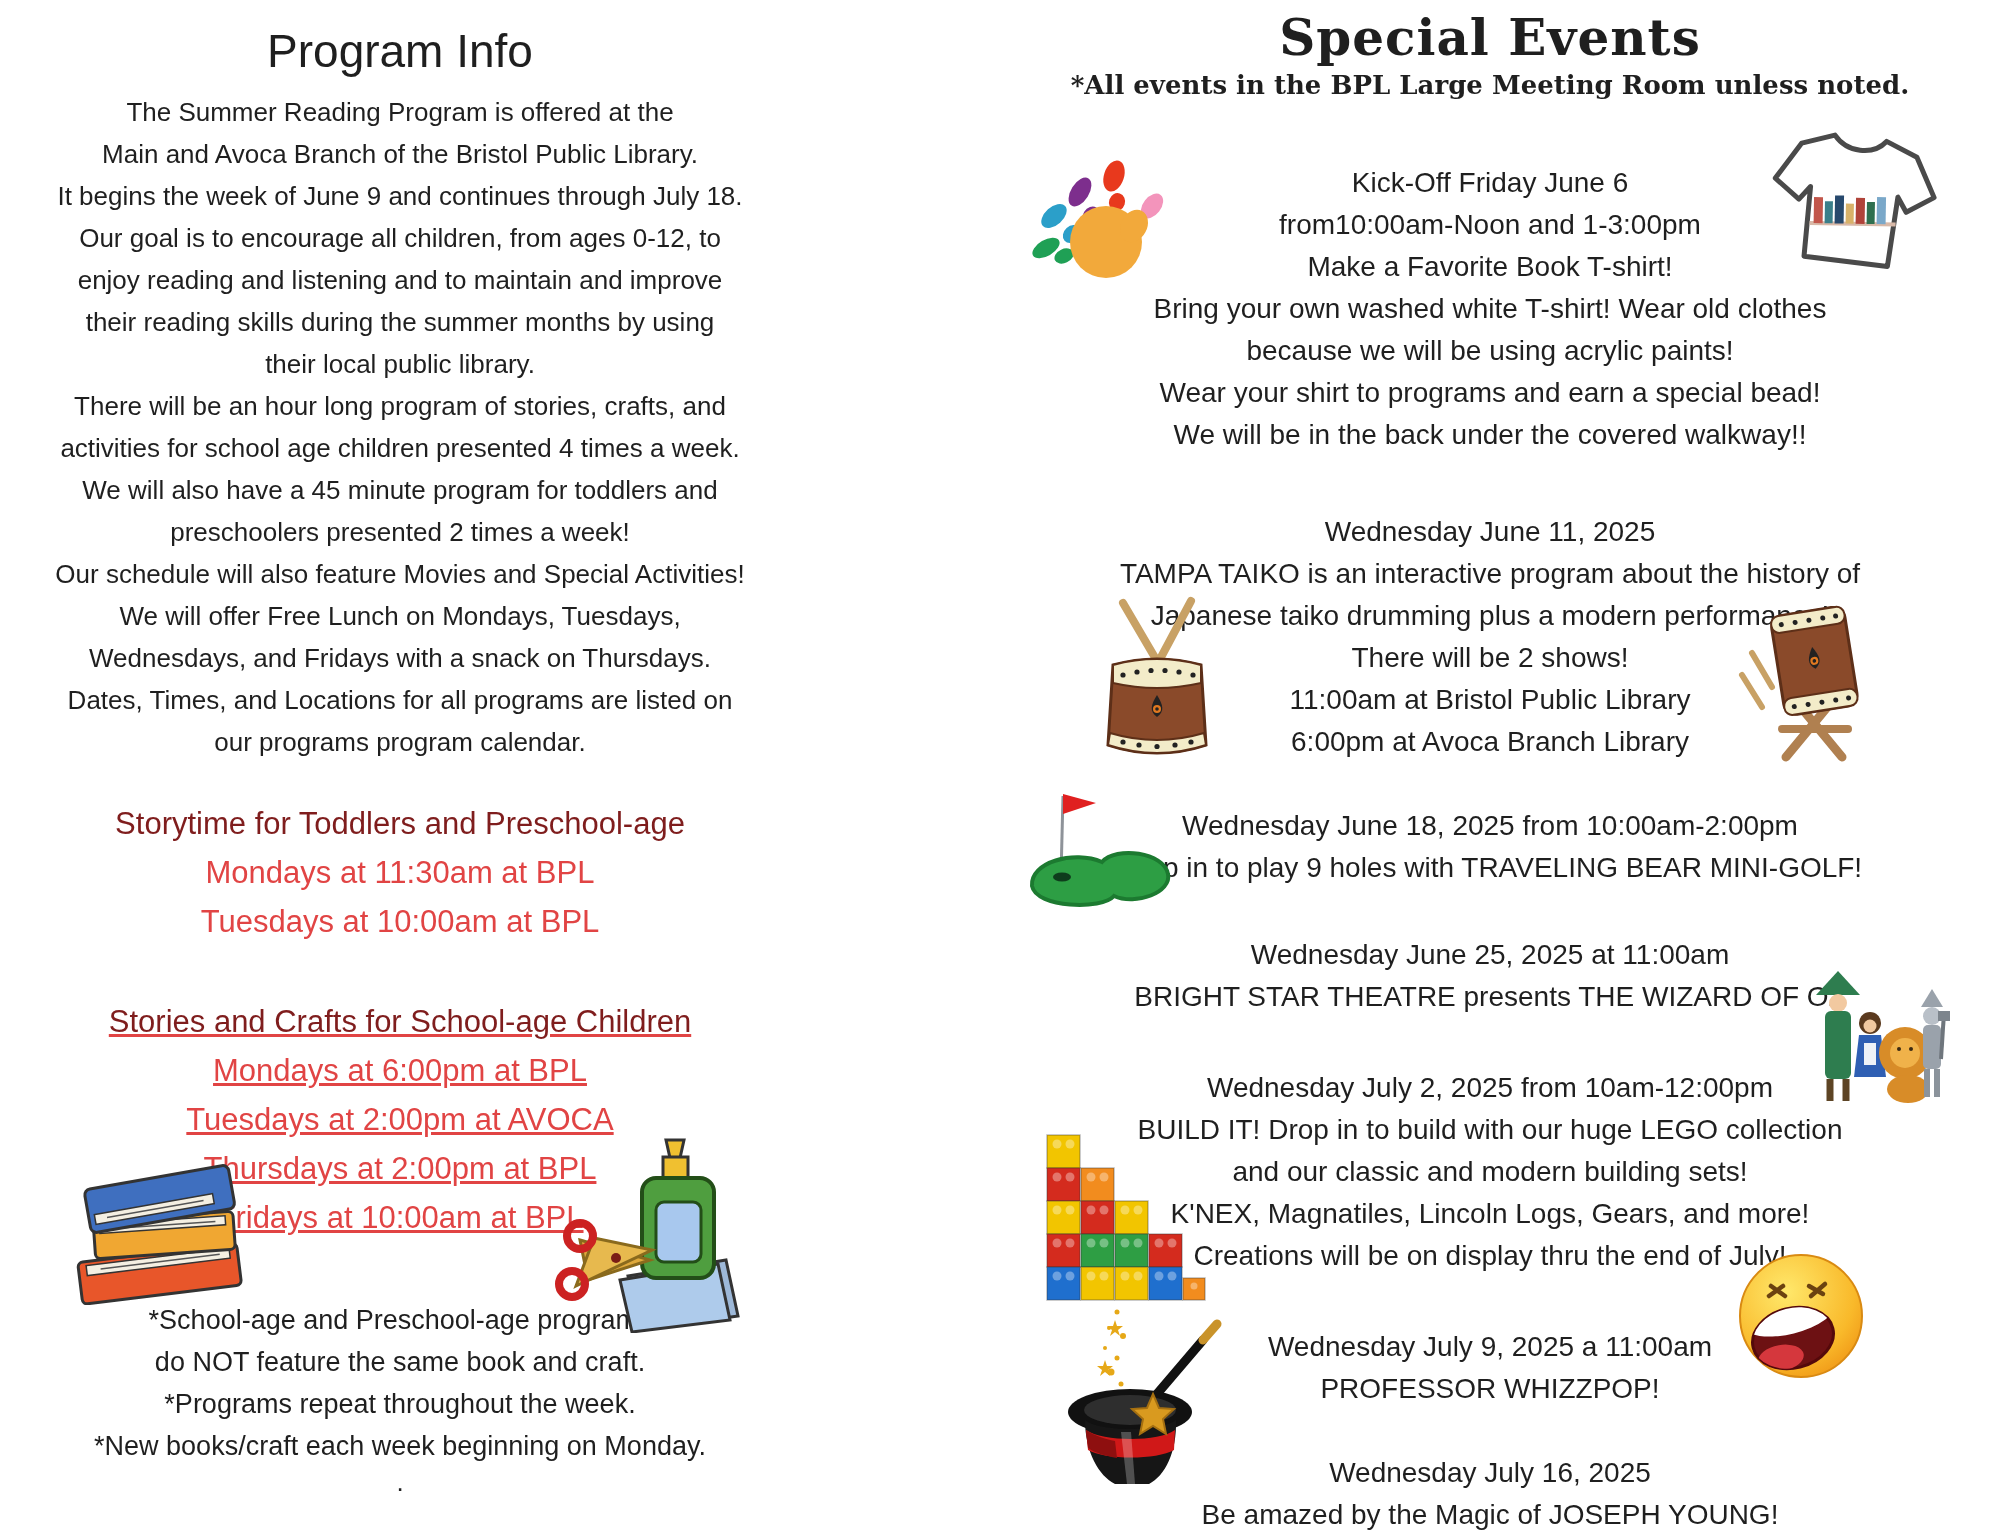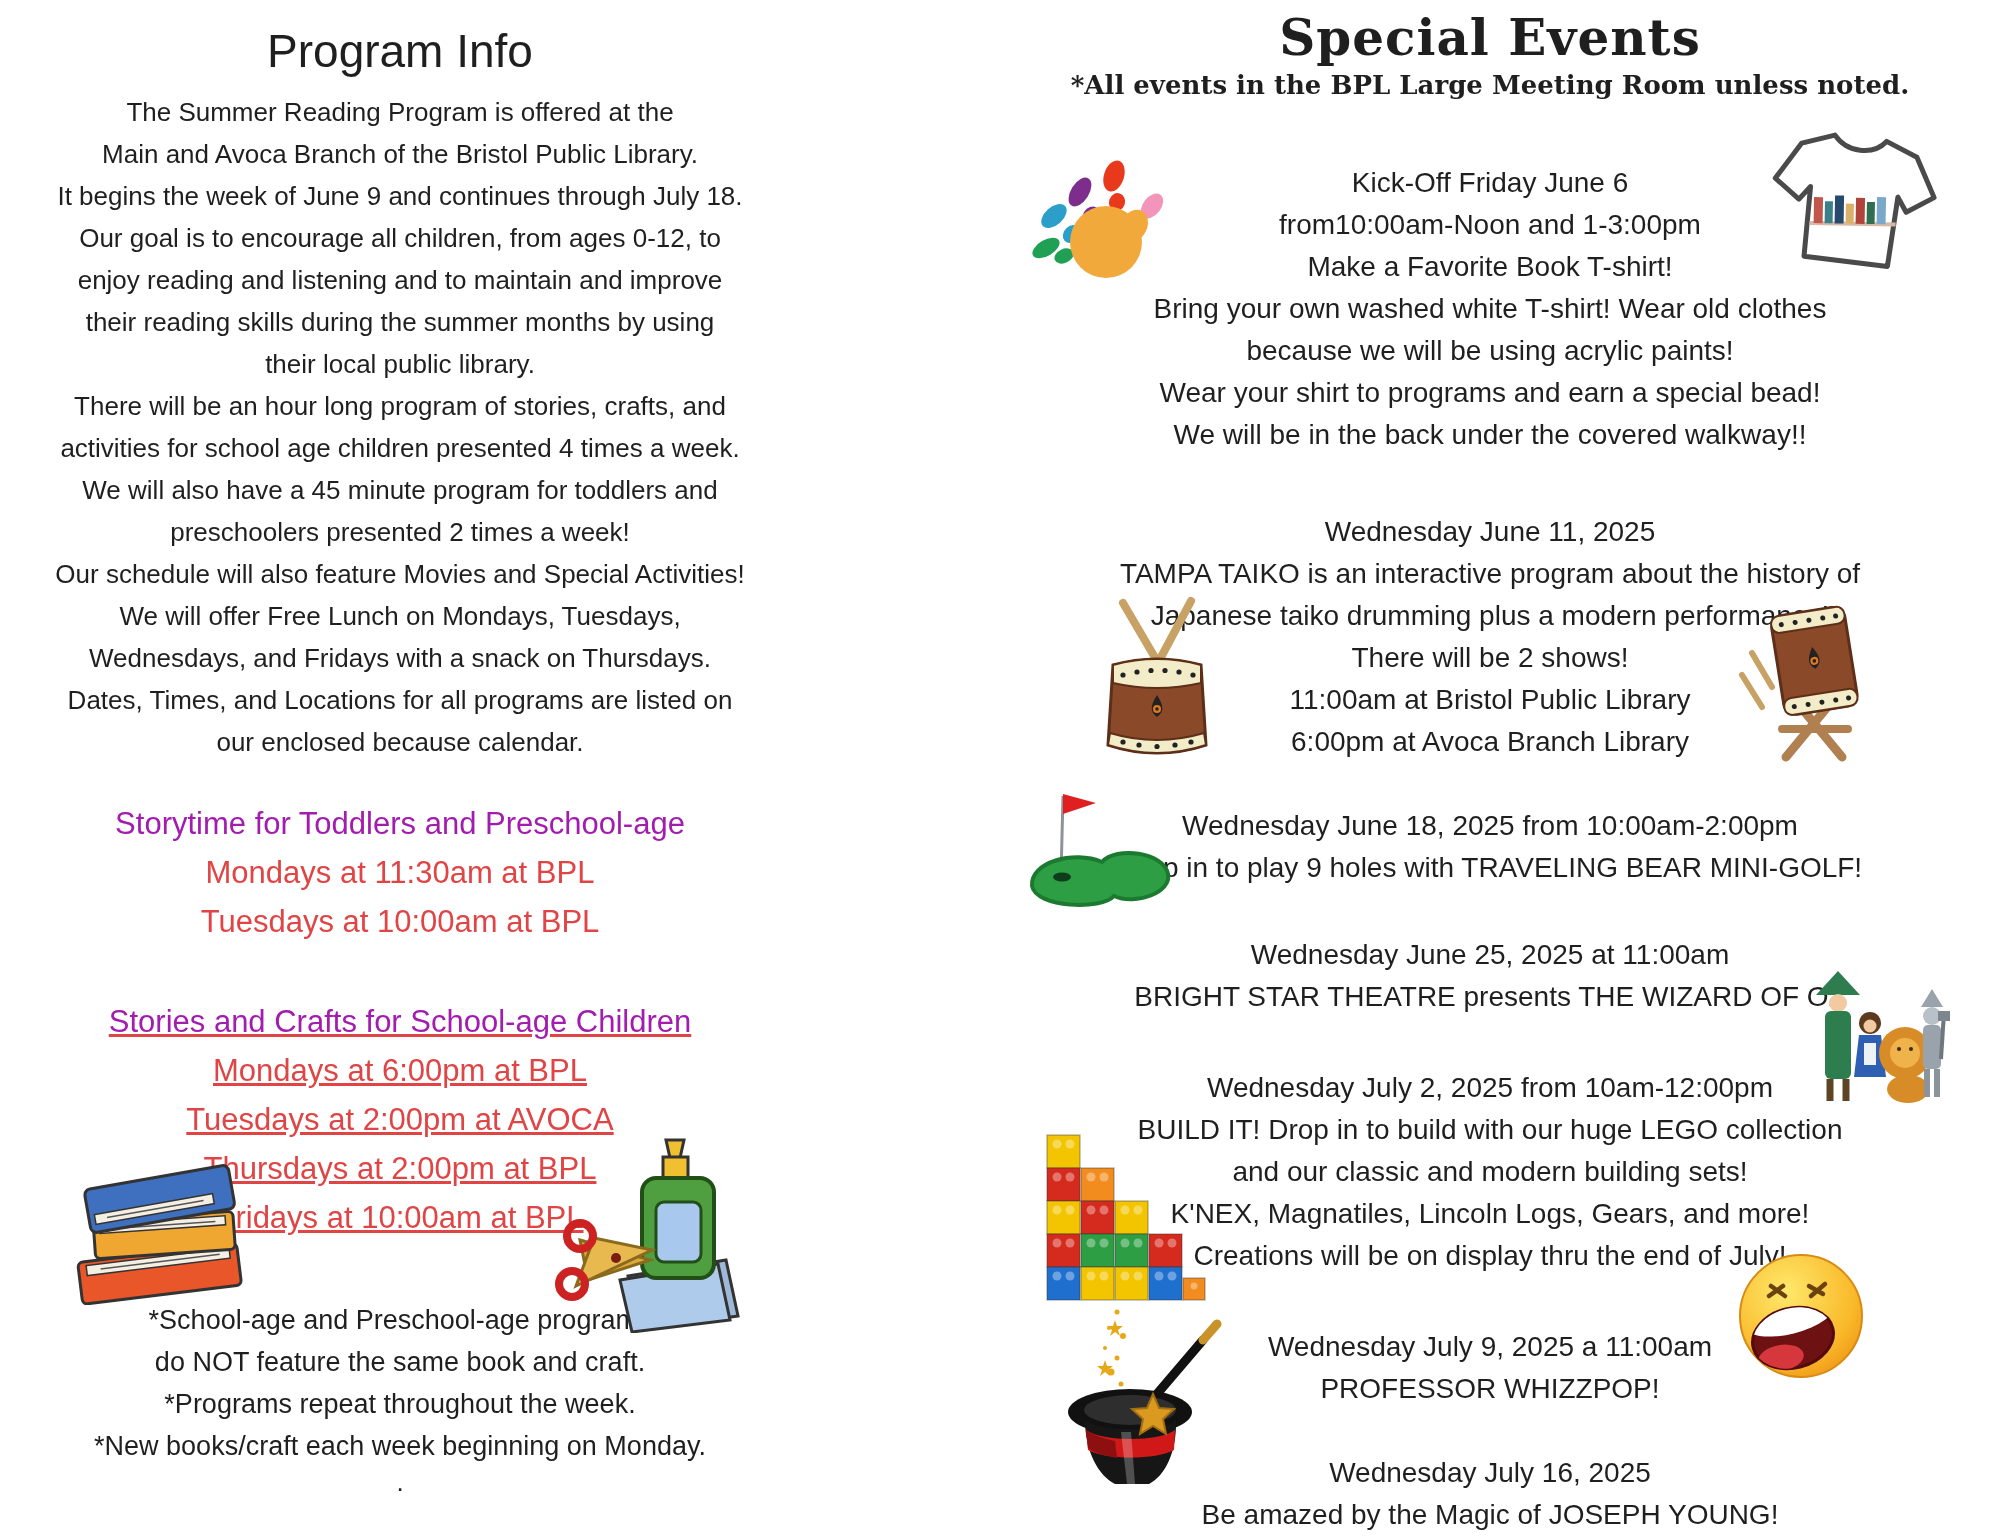--- a/index.html
+++ b/index.html
@@ -4,21 +4,21 @@
 <style>
   html,body{margin:0;padding:0;}
   body{width:1990px;height:1537px;background:#ffffff;position:relative;overflow:hidden;
        font-family:"Liberation Sans", sans-serif;color:#1f1f1f;}
   .col{position:absolute;text-align:center;}
   #left-col{left:30px;top:19px;width:740px;}
   #right-col{left:1015px;top:8px;width:950px;}
   .page-title{font-size:46px;font-weight:400;line-height:64px;}
   .intro .line{font-size:26px;line-height:42px;}
   .red-block{color:#e14444;font-size:31px;line-height:49px;}
-  .red-heading{color:#a21caf;}
+  .red-heading{color:#7f1d1d;}
   .notes{margin-top:57px;}
   .notes .line{font-size:27px;line-height:42px;}
   .dot{font-size:26px;line-height:30px;}
   .se-title{font-family:"DejaVu Serif", serif;font-weight:700;font-size:50px;line-height:60px;letter-spacing:1px;}
   .se-subtitle{font-family:"DejaVu Serif", serif;font-weight:700;font-size:26px;line-height:34px;}
   .event .line{font-size:28px;line-height:42px;}
   .udl{text-underline-offset:7px;text-decoration-thickness:2.5px;}
   .icon{position:absolute;}
   .gap60{margin-top:60px;} .gap55{margin-top:55px;} .gap42{margin-top:42px;}
   .gap45{margin-top:45px;} .gap41{margin-top:49px;}
@@ -38,21 +38,21 @@
     <div class="line">their reading skills  during the summer months by using</div>
     <div class="line">their local public library.</div>
     <div class="line">There will be an hour long program of stories, crafts, and</div>
     <div class="line">activities for school age children presented 4 times a week.</div>
     <div class="line">We will also have a 45 minute program for toddlers and</div>
     <div class="line">preschoolers presented 2 times a week!</div>
     <div class="line">Our schedule will also feature Movies and Special Activities!</div>
     <div class="line">We will offer Free Lunch on Mondays, Tuesdays,</div>
     <div class="line">Wednesdays, and Fridays with a snack on Thursdays.</div>
     <div class="line">Dates, Times, and Locations for all programs are listed on</div>
-    <div class="line">our enclosed because calendar.</div>
+    <div class="line">our programs program calendar.</div>
   </div>
 
   <div class="red-block mt36">
     <div class="red-heading">Storytime for Toddlers and Preschool-age</div>
     <div>Mondays at 11:30am at BPL</div>
     <div>Tuesdays at 10:00am at BPL</div>
   </div>
 
   <div class="red-block mt51">
     <div class="red-heading">Stories and Crafts for School-age Children</div>

